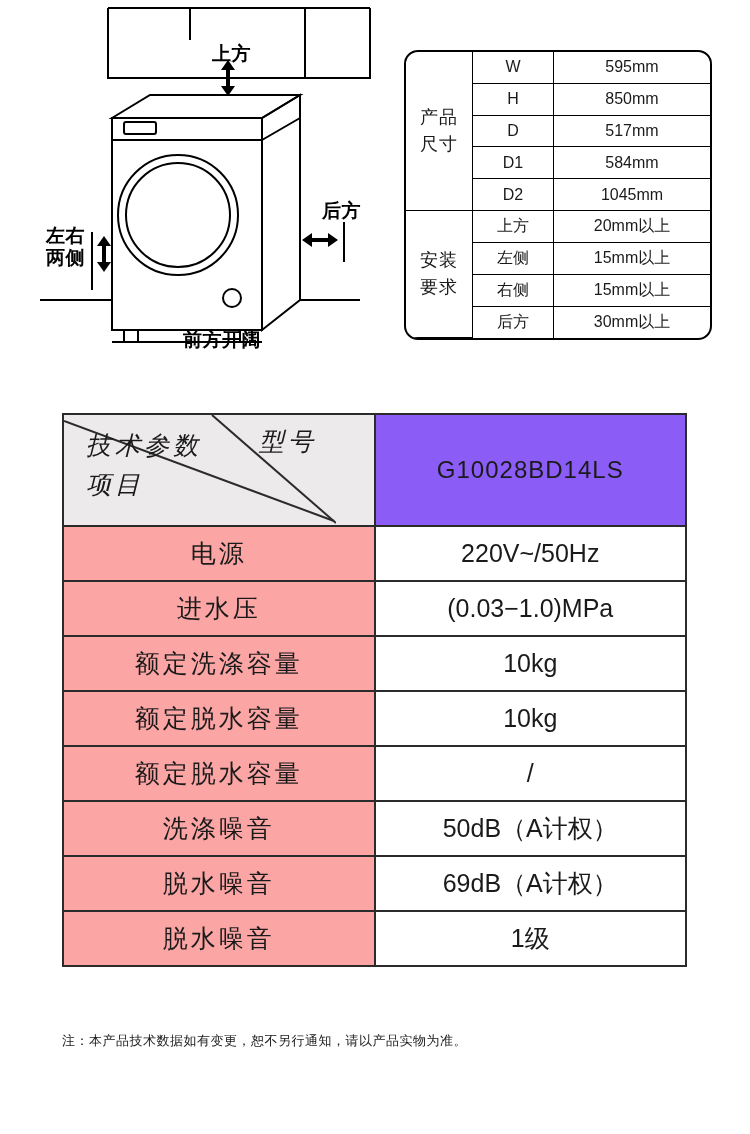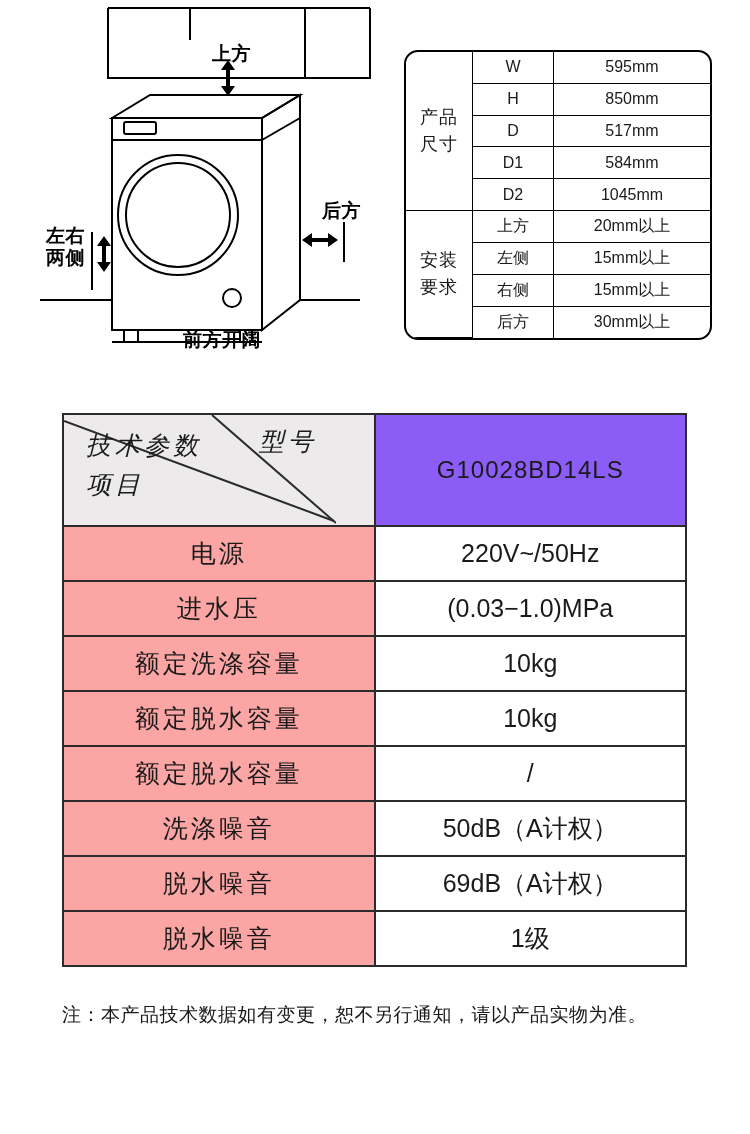--- a/index.html
+++ b/index.html
@@ -140,23 +140,23 @@
     color: #1a1a1a;
   }
   #head-tech { left: 22px; top: 14px; }
   #head-model { left: 180px; top: 10px; margin-left: 15px; }
   #head-item { left: 22px; top: 53px; }
 
   
   #footnote {
     position: absolute;
     left: 62px;
-    top: 998px;
+    top: 1030px;
     width: 630px;
-    font-size: 19px;
+    font-size: 13px;
     line-height: 1.75;
     color: #1a1a1a;
     letter-spacing: 0.5px;
   }
 </style>
 </head>
 <body>
 
 <div id="diagram-area">
   <svg id="diagram-svg" width="400" height="370" viewBox="0 0 400 370">

